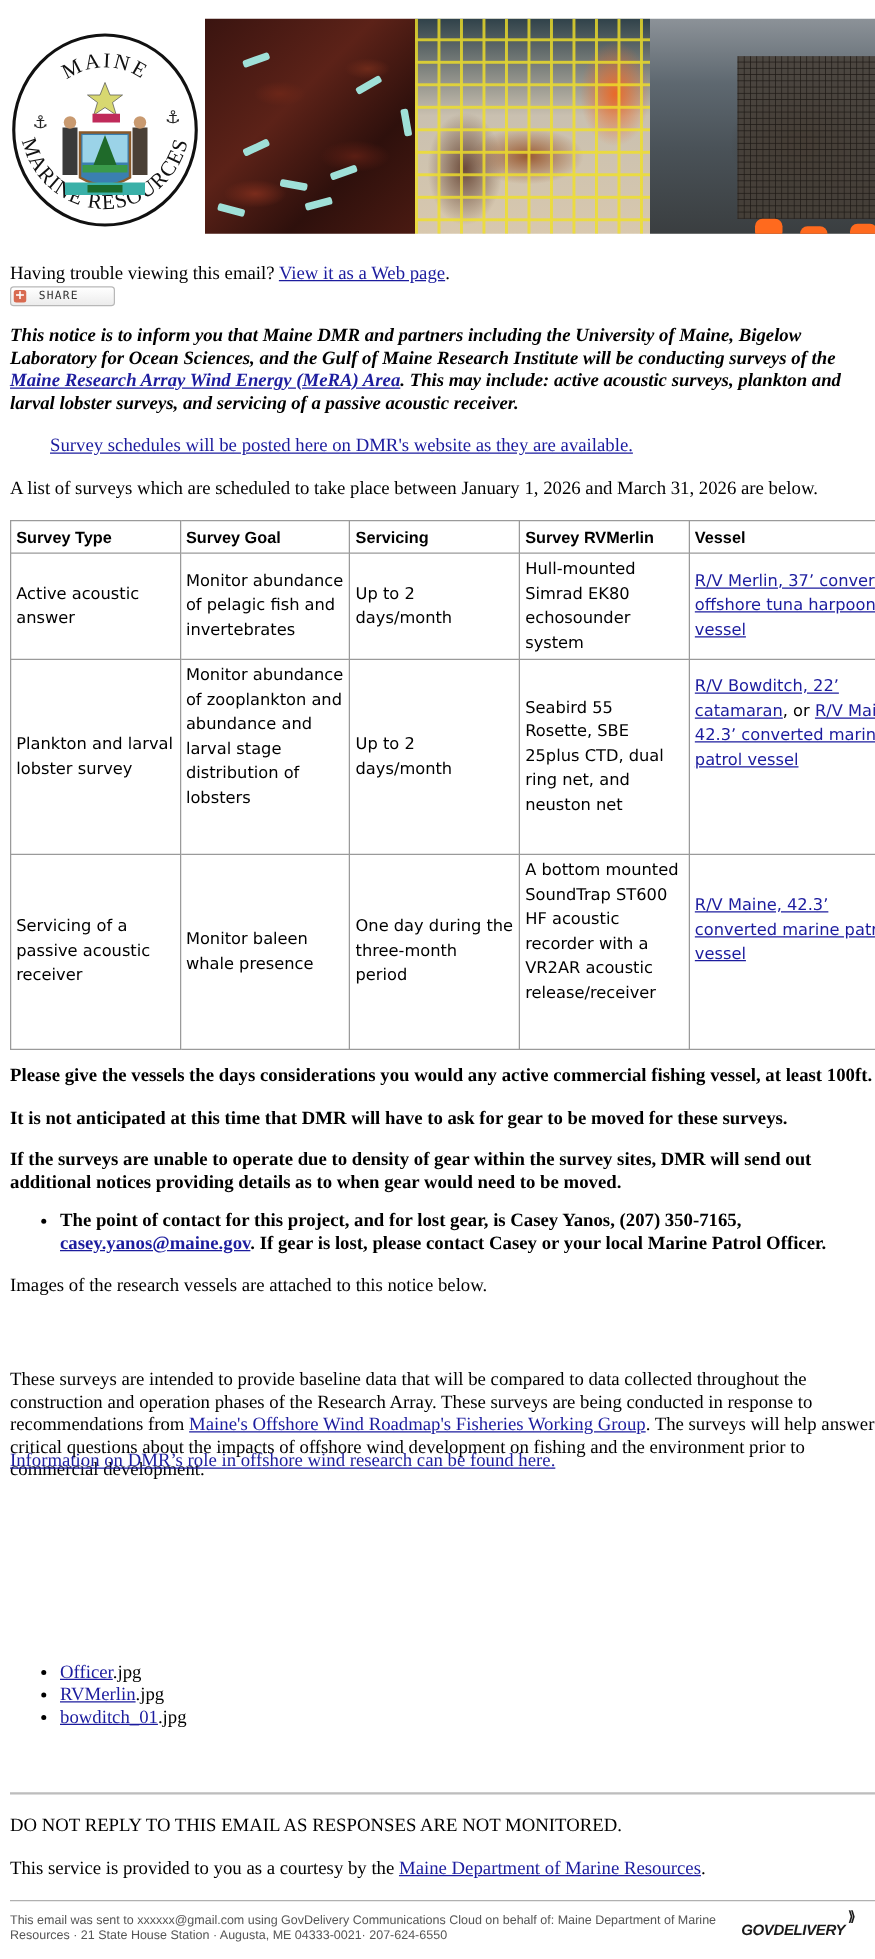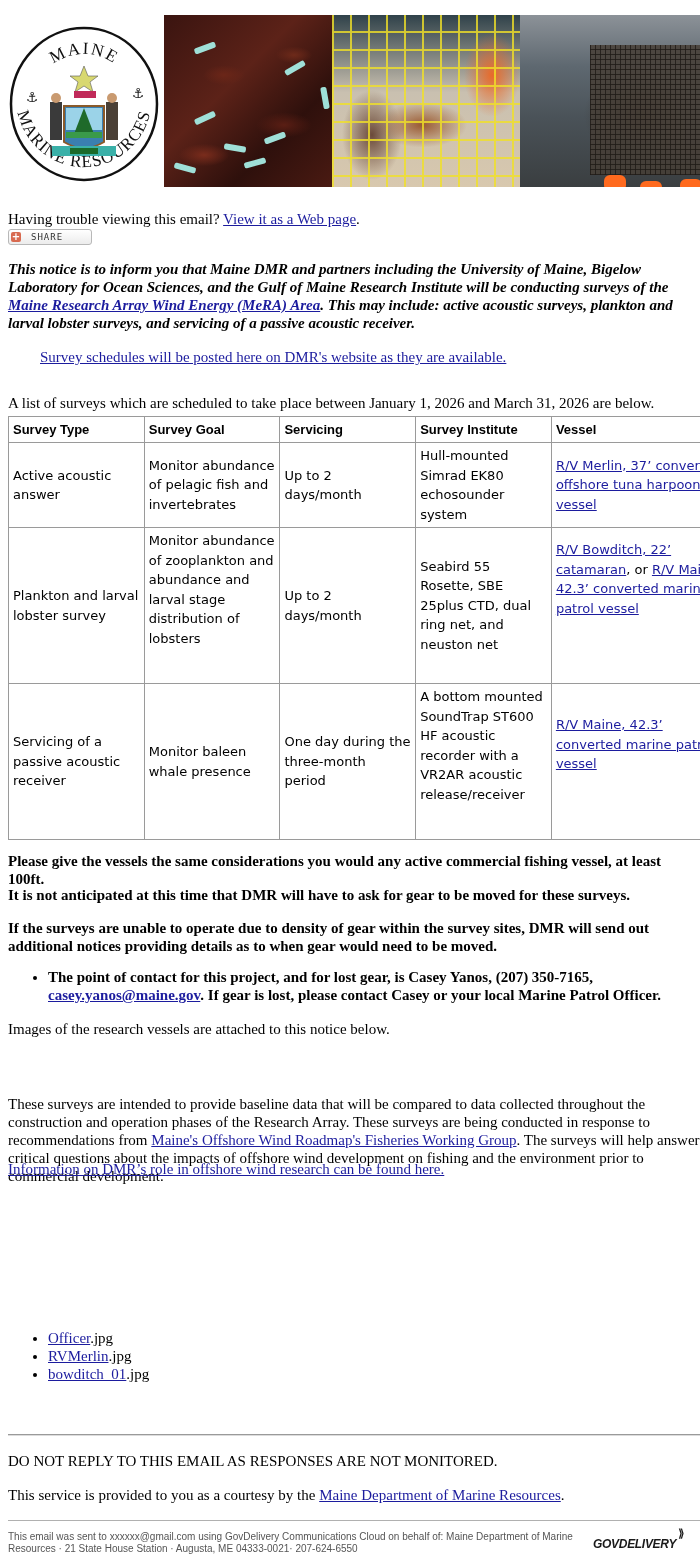--- a/index.html
+++ b/index.html
@@ -191,37 +191,37 @@
 </div>
 
 <div class="blk intro" style="top:260px;">
   <span>This notice is to inform you that Maine DMR and partners including the University of Maine, Bigelow Laboratory for Ocean Sciences, and the Gulf of Maine Research Institute will be conducting surveys of the </span><a href="#">Maine Research Array Wind Energy (MeRA) Area</a><span>.  This may include: active acoustic surveys, plankton and larval lobster surveys, and servicing of a passive acoustic receiver.</span>
 </div>
 
 <div class="blk" style="top:348px;margin-left:32px;">
   <a href="#">Survey schedules will be posted here on DMR's website as they are available. </a>
 </div>
 
-<div class="blk" style="top:382px; white-space:nowrap;margin-top:12px;">A list of surveys which are scheduled to take place between January 1, 2026 and March 31, 2026 are below.</div>
+<div class="blk" style="top:382px; white-space:nowrap;">A list of surveys which are scheduled to take place between January 1, 2026 and March 31, 2026 are below.</div>
 
 <div class="tbl-wrap">
   <table class="surveys">
     <colgroup>
       <col class="c1">
         <col class="c2">
         <col class="c3">
         <col class="c4">
         <col class="c5">
     </colgroup>
     <thead>
       <tr>
         <th>Survey Type</th>
         <th>Survey Goal</th>
         <th>Servicing</th>
-        <th>Survey Institute</th>
+        <th>Survey RVMerlin</th>
         <th>Vessel</th>
       </tr>
     </thead>
     <tbody>
       <tr style="height:83px;">
         <td>Active acoustic answer</td>
         <td>Monitor abundance of pelagic fish and invertebrates</td>
         <td>Up to 2 days/month</td>
         <td>Hull-mounted Simrad EK80 echosounder system</td>
         <td><a href="#">R/V Merlin, 37’ converted offshore tuna harpoon vessel  </a></td>
@@ -237,21 +237,21 @@
         <td>Servicing of a passive acoustic receiver</td>
         <td>Monitor baleen whale presence</td>
         <td>One day during the three-month period</td>
         <td class="top">A bottom mounted SoundTrap ST600 HF acoustic recorder with a VR2AR acoustic release/receiver</td>
         <td style="vertical-align:top;padding-top:31px;"><a href="#">R/V Maine, 42.3’ converted marine patrol vessel</a></td>
       </tr>
     </tbody>
   </table>
 </div>
 
-<div class="blk bold" style="top:852px;">Please give the vessels the same considerations you would any active commercial fishing vessel, at least 100ft.</div>
+<div class="blk bold" style="top:852px;">Please give the vessels the days considerations you would any active commercial fishing vessel, at least 100ft.</div>
 <div class="blk bold" style="top:886px;">It is not anticipated at this time that DMR will have to ask for gear to be moved for these surveys.</div>
 <div class="blk bold" style="top:919px;">If the surveys are unable to operate due to density of gear within the survey sites, DMR will send out additional notices providing details as to when gear would need to be moved.</div>
 
 <ul class="contact">
   <li style="padding-right:8px;">
     <span>The point of contact for this project, and for lost gear, is Casey Yanos, (207) 350-7165, </span><a href="#">casey.yanos@maine.gov</a><span>. If gear is lost, please contact Casey or your local Marine Patrol Officer.</span>
   </li>
 </ul>
 
 <div class="blk" style="top:1020px;">Images of the research vessels are attached to this notice below.</div>

